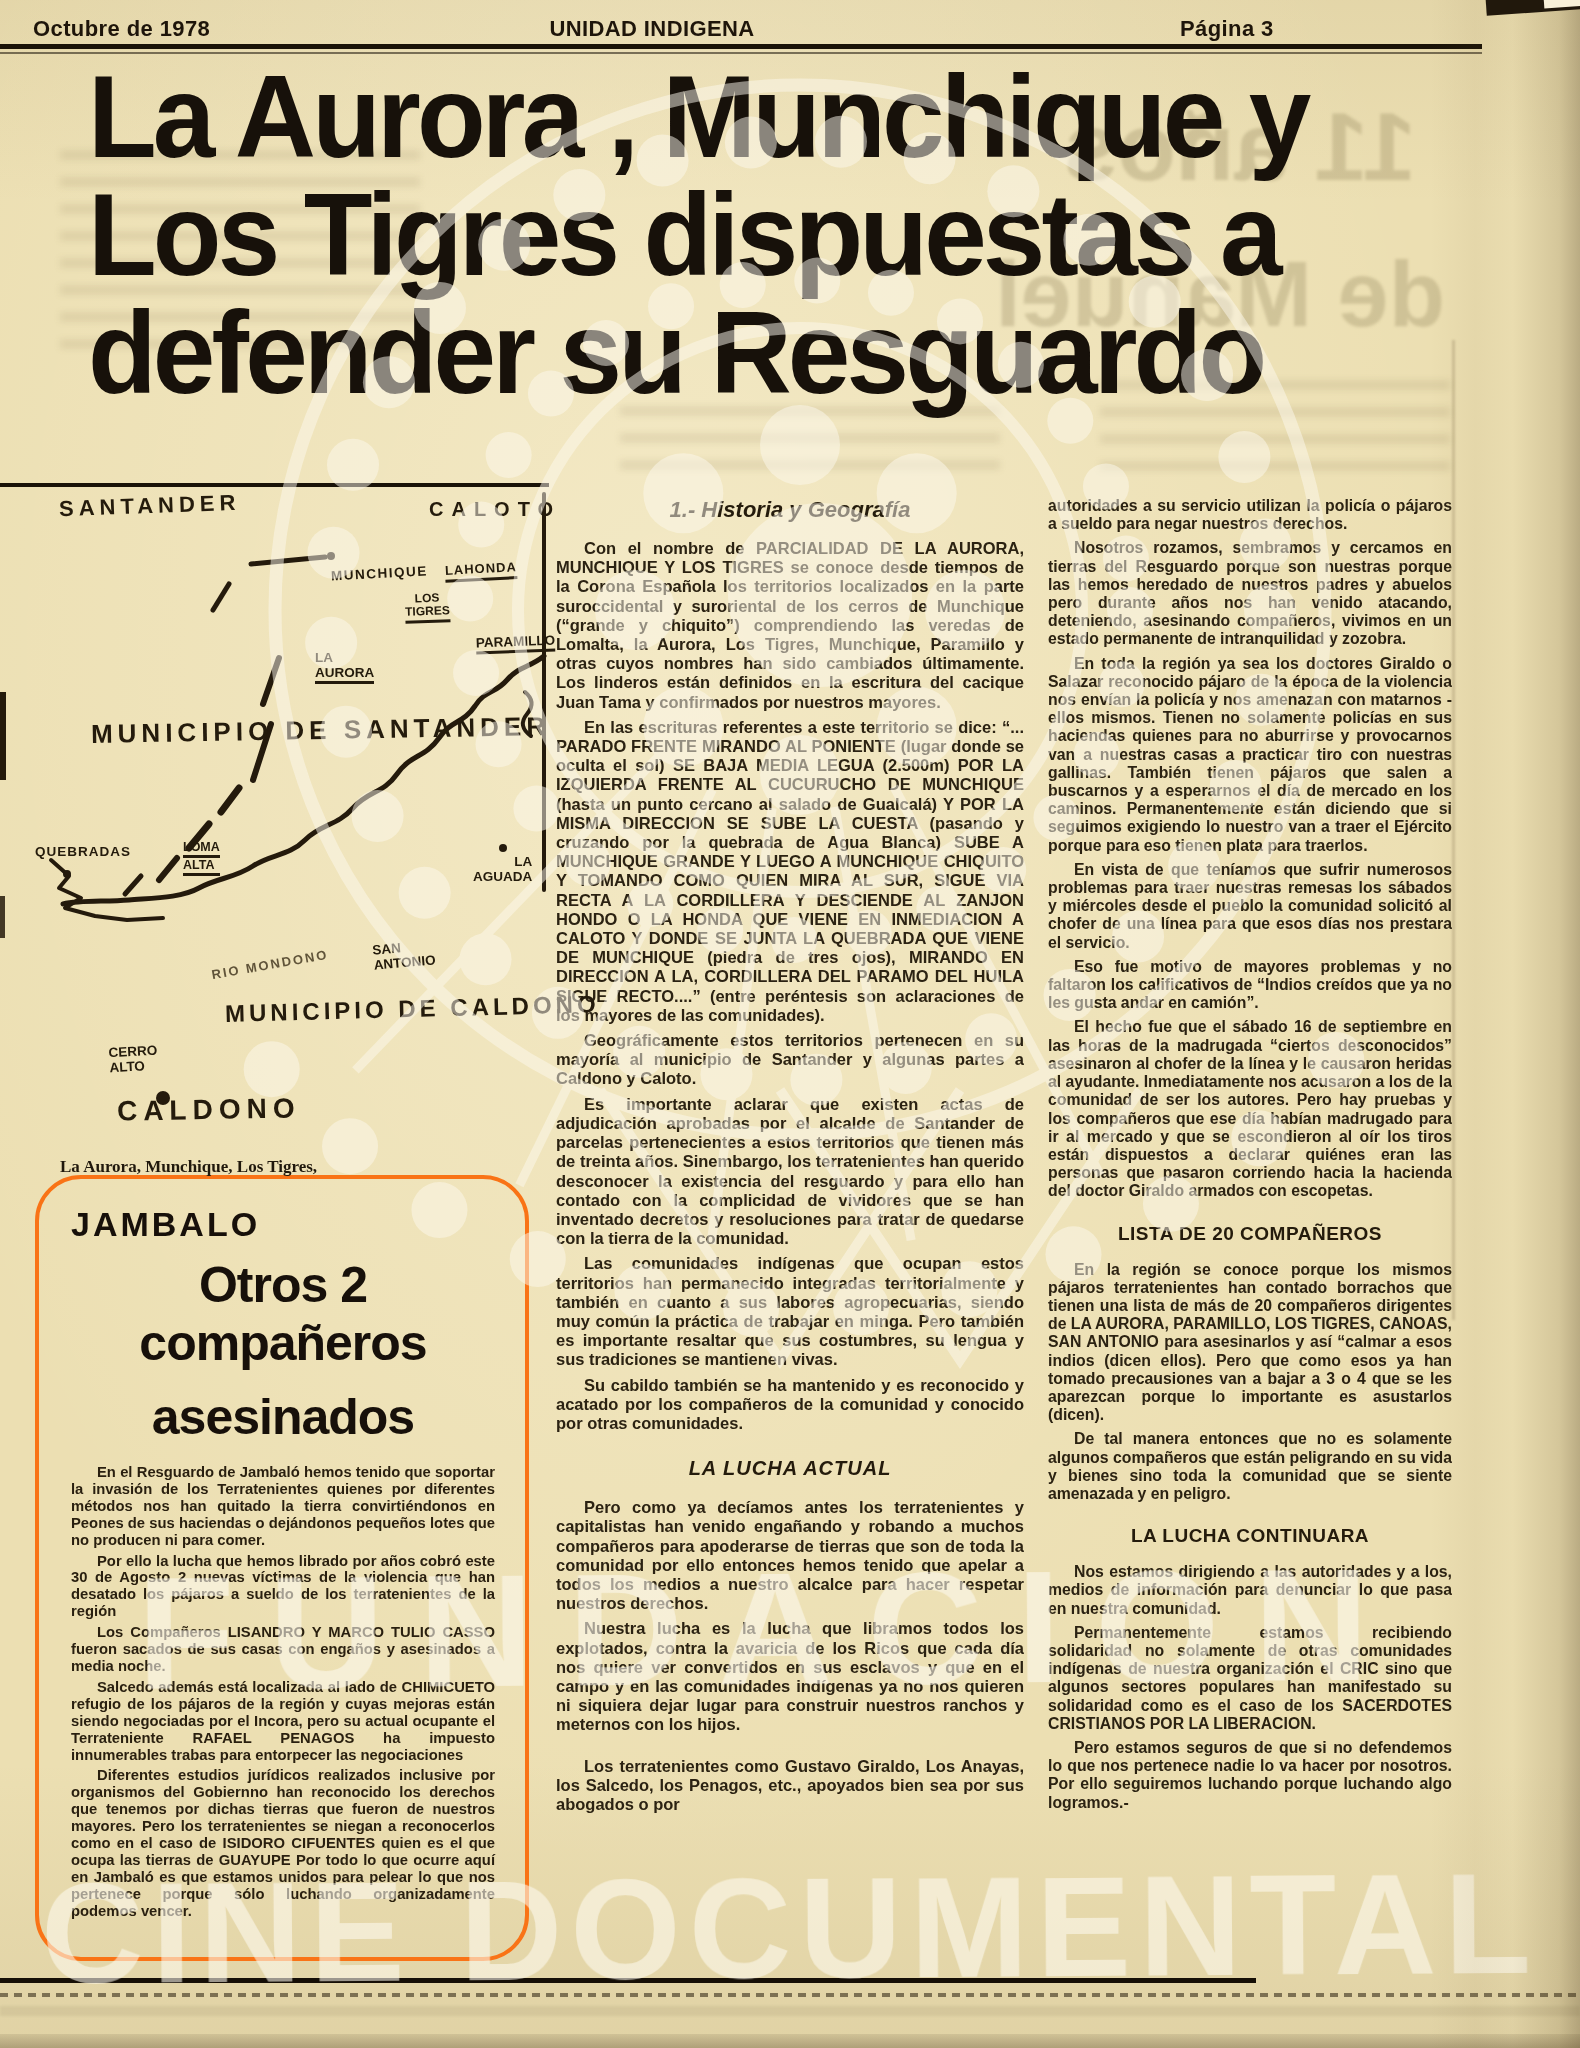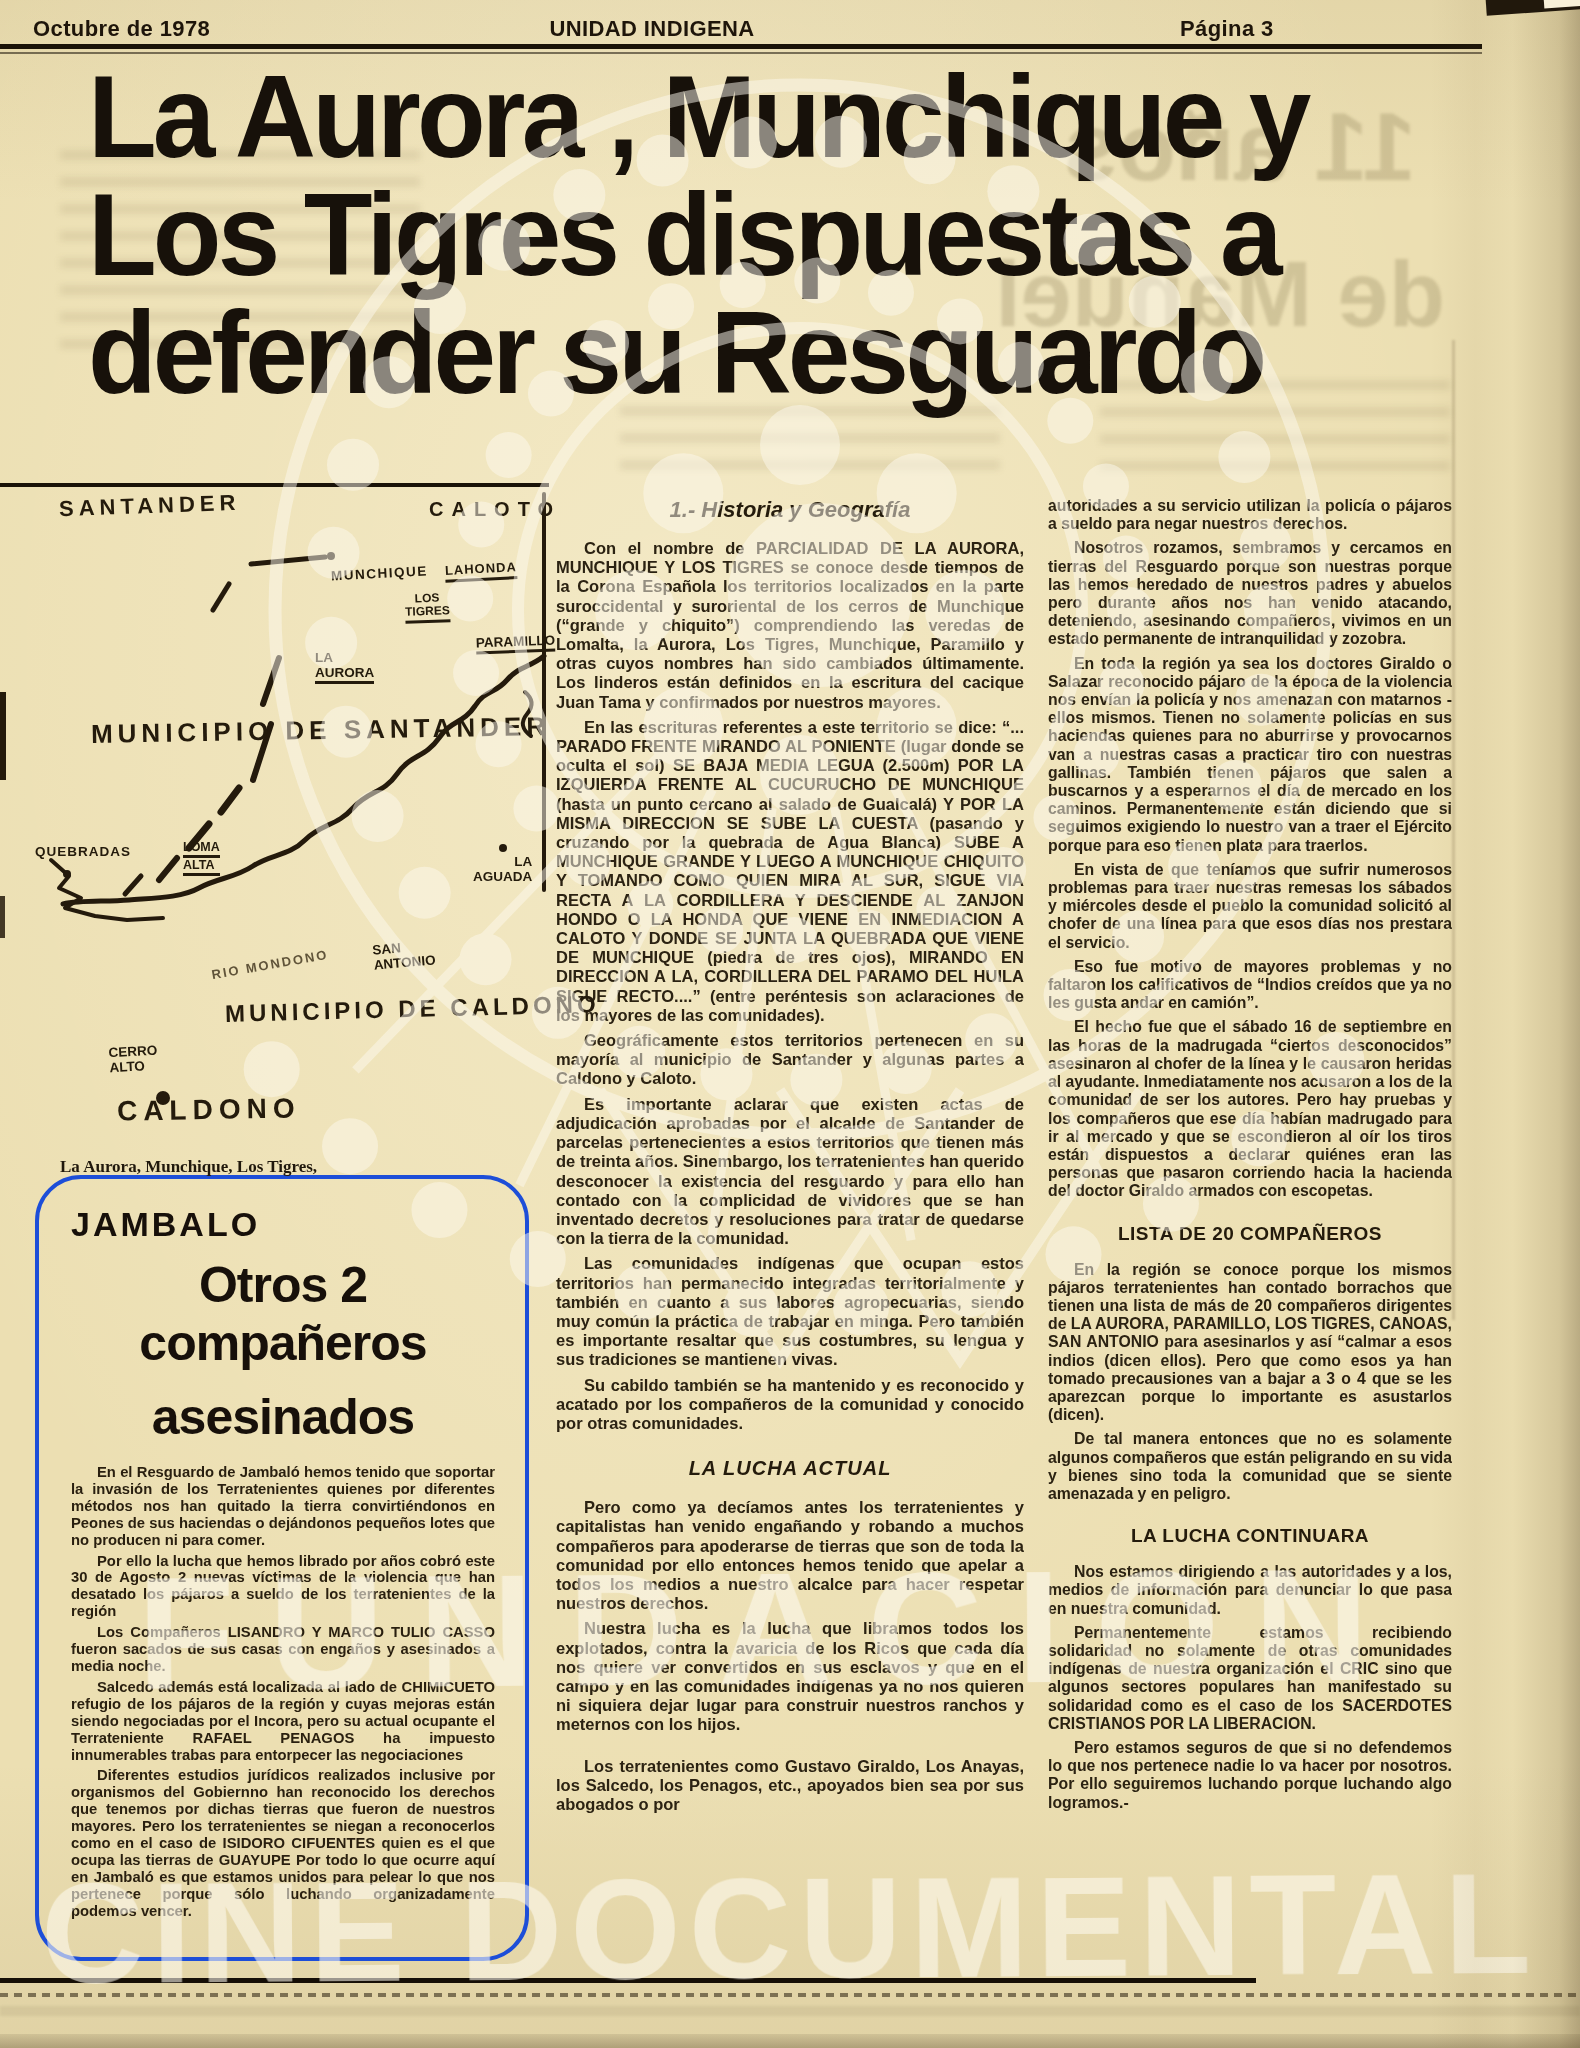--- a/index.html
+++ b/index.html
@@ -26,21 +26,21 @@
           filter:blur(3px);z-index:1;}
   
   .map-rule{left:0;top:483px;width:549px;height:4px;background:#1a1308;z-index:3;}
   .map{left:33px;top:488px;width:515px;height:666px;z-index:3;}
   .map svg{position:absolute;left:0;top:0;}
   .mlabel{position:absolute;font-weight:bold;color:#241b0c;white-space:nowrap;line-height:1.12;}
   .ul{border-bottom:3px solid #241b0c;padding-bottom:1px;}
   .caption{left:60px;top:1157px;width:452px;text-align:left;z-index:3;
            font-family:"Liberation Serif",serif;font-weight:bold;font-size:17px;color:#20180c;}
   
-  .jbox{left:35px;top:1175px;width:494px;height:786px;border:4px solid #1d4ed8;border-radius:46px;
+  .jbox{left:35px;top:1175px;width:494px;height:786px;border:4px solid #f97316;border-radius:46px;
         padding:26px 30px 14px 32px;box-sizing:border-box;overflow:hidden;z-index:2;}
   .jkick{font-size:34px;font-weight:bold;letter-spacing:3px;color:#17100a;}
   .jt1{font-size:50px;font-weight:bold;text-align:center;margin-top:12px;letter-spacing:-1px;color:#17100a;}
   .jt2{font-size:50px;font-weight:bold;text-align:center;margin-top:16px;letter-spacing:-1px;color:#17100a;}
   .jbody{margin-top:18px;}
   .jbody p{font-size:14.8px;line-height:16.9px;text-align:justify;text-indent:26px;margin:0 0 4px 0;color:#291f0f;font-weight:bold;}
   
   .midcol{left:556px;top:497px;width:468px;height:1478px;overflow:hidden;z-index:2;}
   .midcol p{font-size:16.5px;line-height:19.2px;text-align:justify;text-indent:28px;margin:0 0 6px 0;color:#2b2212;font-weight:bold;}
   .mhead{font-style:italic;font-weight:bold;font-size:22px;text-align:center;margin:0 0 16px 0;color:#241b0c;}

